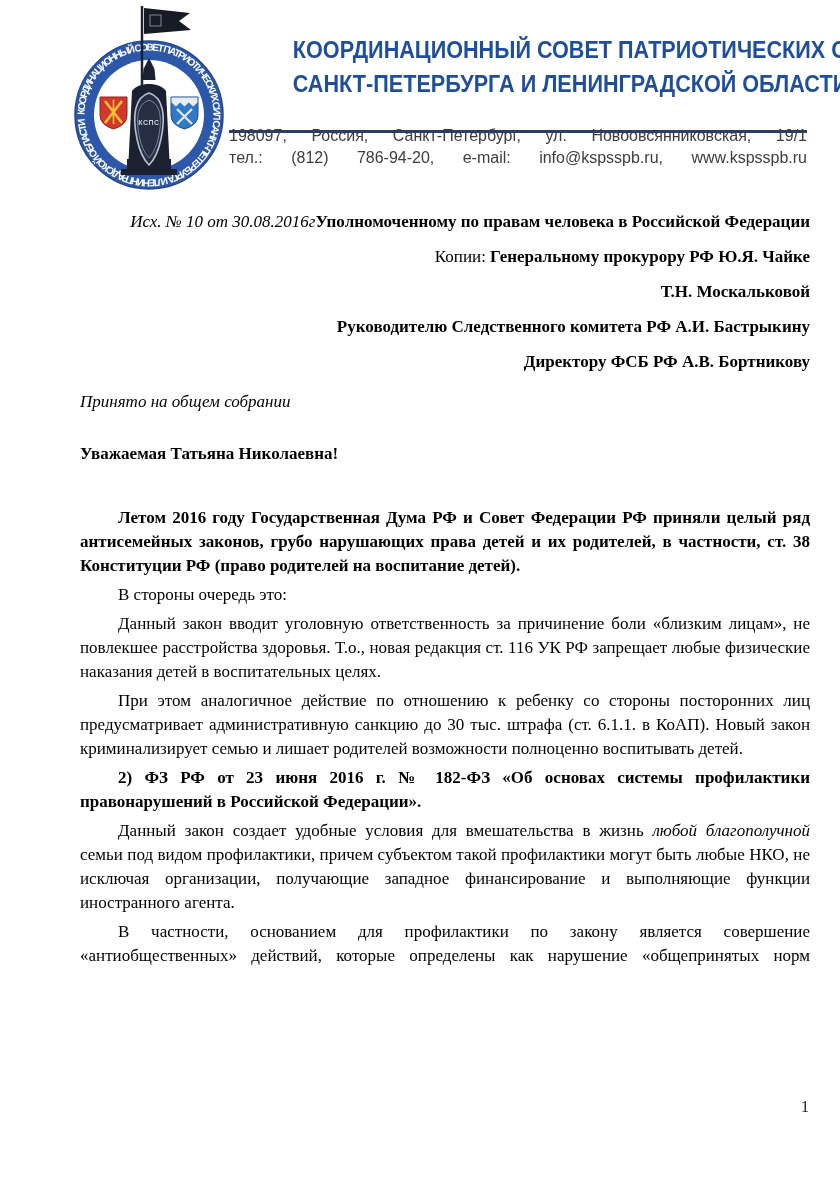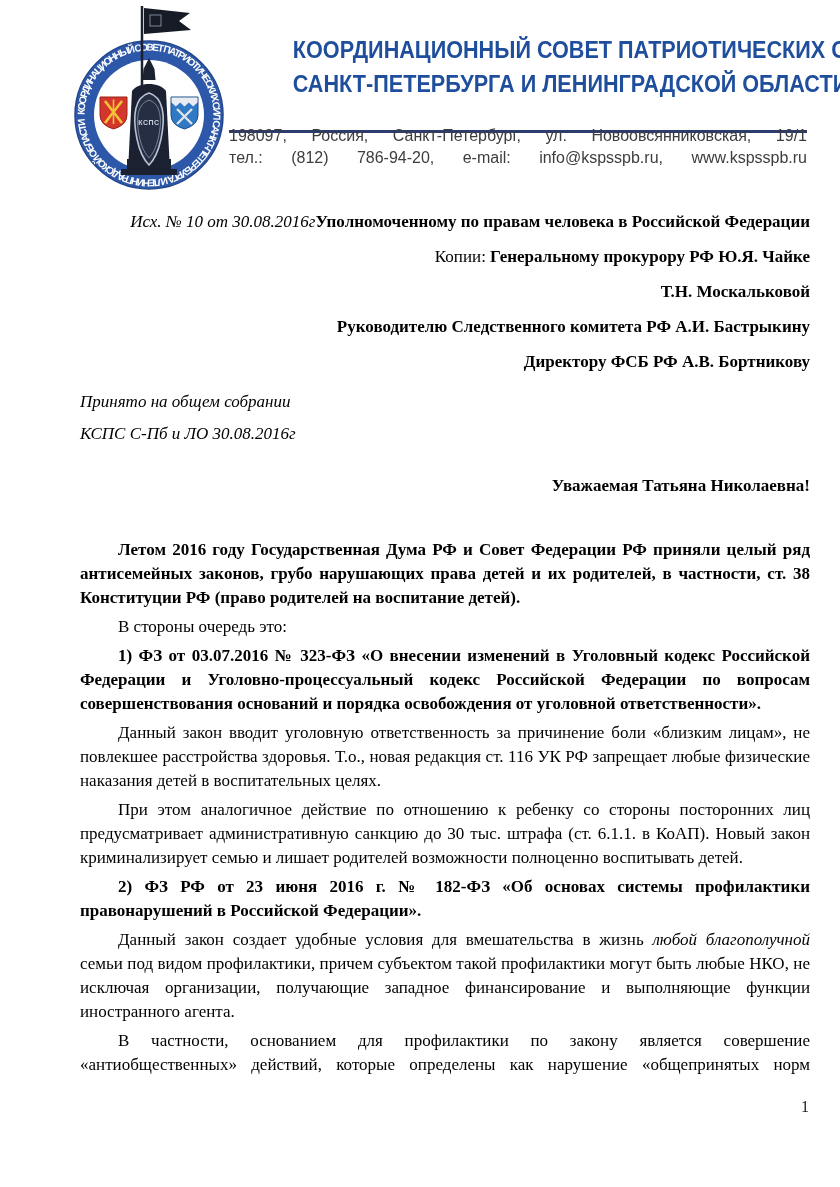--- a/index.html
+++ b/index.html
@@ -86,21 +86,21 @@
     font-weight: bold;
     line-height: 35px;
   }
   .copies-label { font-weight: normal; }
   .adopted {
     font-style: italic;
     line-height: 32px;
     margin-top: 7px;
   }
   .salutation {
-    text-align: right;
+    text-align: left;
     font-weight: bold;
     margin-top: 24px;
     line-height: 24px;
   }
   .body-p {
     margin-top: 5px;
     line-height: 24px;
     text-align: justify;
     text-indent: 38px;
   }
@@ -197,28 +197,26 @@
       <span class="ref">Исх. № 10 от 30.08.2016г</span>
       <span class="addr-line">Уполномоченному по правам человека в Российской Федерации</span>
     </div>
     <div class="addr-line"><span class="copies-label">Копии: </span><span>Генеральному прокурору РФ Ю.Я. Чайке</span></div>
     <div class="addr-line">Т.Н. Москальковой</div>
     <div class="addr-line">Руководителю Следственного комитета РФ А.И. Бастрыкину</div>
     <div class="addr-line">Директору ФСБ РФ А.В. Бортникову</div>
 
     <div class="adopted">
       <div>Принято на общем собрании</div>
-      <div>КСПС С-Пб и ЛО 30.08.2016г</div>
     </div>
 
     <div class="salutation">Уважаемая Татьяна Николаевна!</div>
 
     <p class="body-p first">Летом 2016 году Государственная Дума РФ и Совет Федерации РФ приняли целый ряд антисемейных законов, грубо нарушающих права детей и их родителей, в частности, ст. 38 Конституции РФ (право родителей на воспитание детей).</p>
     <p class="body-p">В стороны очередь это:</p>
-    <p class="body-p bold">1) ФЗ от 03.07.2016 № 323-ФЗ «О внесении изменений в Уголовный кодекс Российской Федерации и Уголовно-процессуальный кодекс Российской Федерации по вопросам совершенствования оснований и порядка освобождения от уголовной ответственности».</p>
     <p class="body-p">Данный закон вводит уголовную ответственность за причинение боли «близким лицам», не повлекшее расстройства здоровья. Т.о., новая редакция ст. 116 УК РФ запрещает любые физические наказания детей в воспитательных целях.</p>
     <p class="body-p">При этом аналогичное действие по отношению к ребенку со стороны посторонних лиц предусматривает административную санкцию до 30 тыс. штрафа (ст. 6.1.1. в КоАП). Новый закон криминализирует семью и лишает родителей возможности полноценно воспитывать детей.</p>
     <p class="body-p bold">2) ФЗ РФ от 23 июня 2016 г. № 182-ФЗ «Об основах системы профилактики правонарушений в Российской Федерации».</p>
     <p class="body-p"><span>Данный закон создает удобные условия для вмешательства в жизнь </span><span class="it">любой благополучной</span><span> семьи под видом профилактики, причем субъектом такой профилактики могут быть любые НКО, не исключая организации, получающие западное финансирование и выполняющие функции иностранного агента.</span></p>
     <p class="body-p stretch-last">В частности, основанием для профилактики по закону является совершение «антиобщественных» действий, которые определены как нарушение «общепринятых норм</p>
 
   </div>
 
   <div class="page-num">1</div>
 

